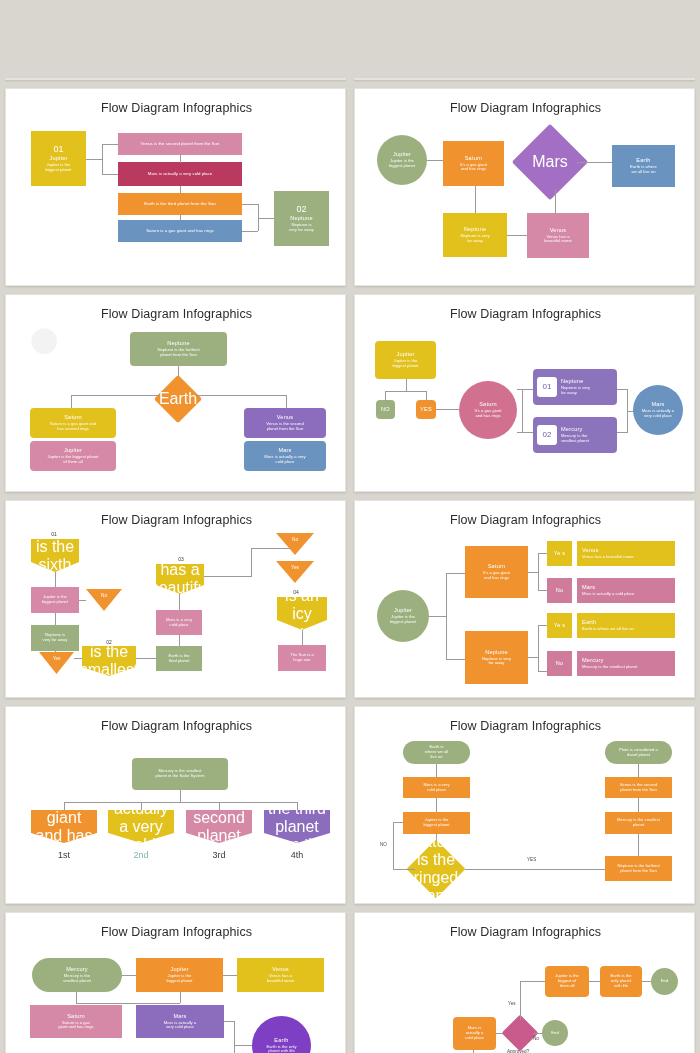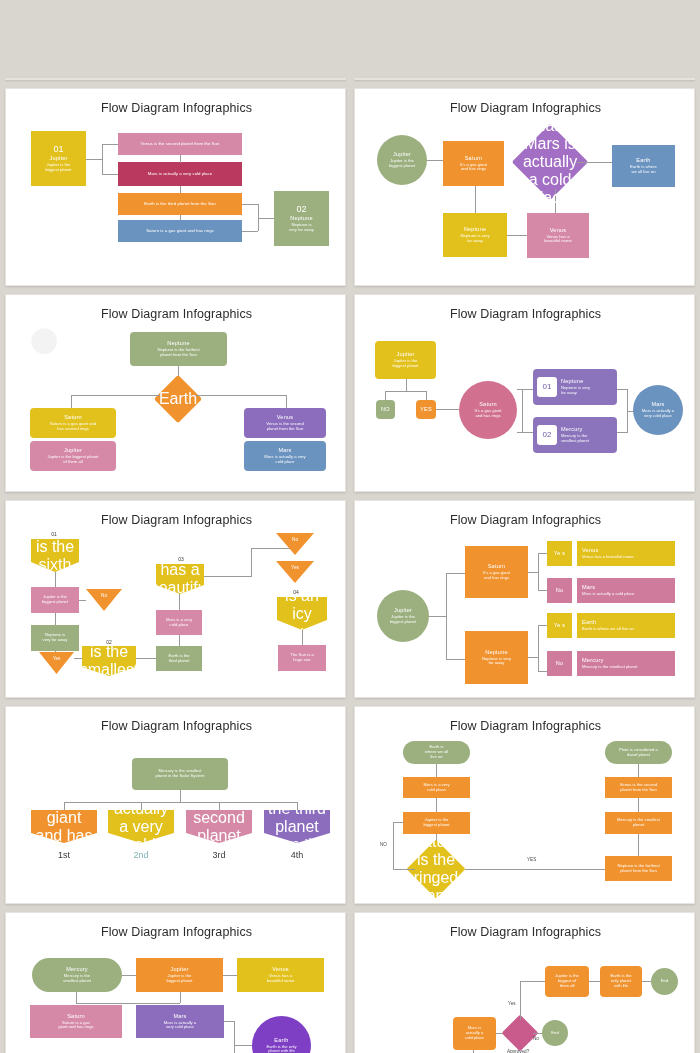--- a/index.html
+++ b/index.html
@@ -133,21 +133,20 @@
       </div>
       <div class="line lh" style="left:72px;top:71px;width:16px;"></div>
       <div class="n" style="left:88px;top:52px;width:61px;height:45px;background:#f0932f;">
         <div class="h">Saturn</div>
         <div class="d">It's a gas giant<br>and has rings</div>
       </div>
       <div class="dia" style="left:168px;top:46px;width:54px;height:54px;">
         <div class="sh" style="background:#a36fc4;"></div>
         <div class="tx">
           <div class="h">Mars</div>
-          <div class="d">Mars is actually<br>a cold place</div>
         </div>
       </div>
       <div class="line lh" style="left:222px;top:73px;width:35px;"></div>
       <div class="n" style="left:257px;top:56px;width:63px;height:42px;background:#6b93bf;">
         <div class="h">Earth</div>
         <div class="d">Earth is where<br>we all live on</div>
       </div>
       <div class="line lv" style="left:120px;top:97px;height:27px;"></div>
       <div class="line lv" style="left:200px;top:100px;height:24px;"></div>
       <div class="n" style="left:88px;top:124px;width:64px;height:44px;background:#e3c11c;">

